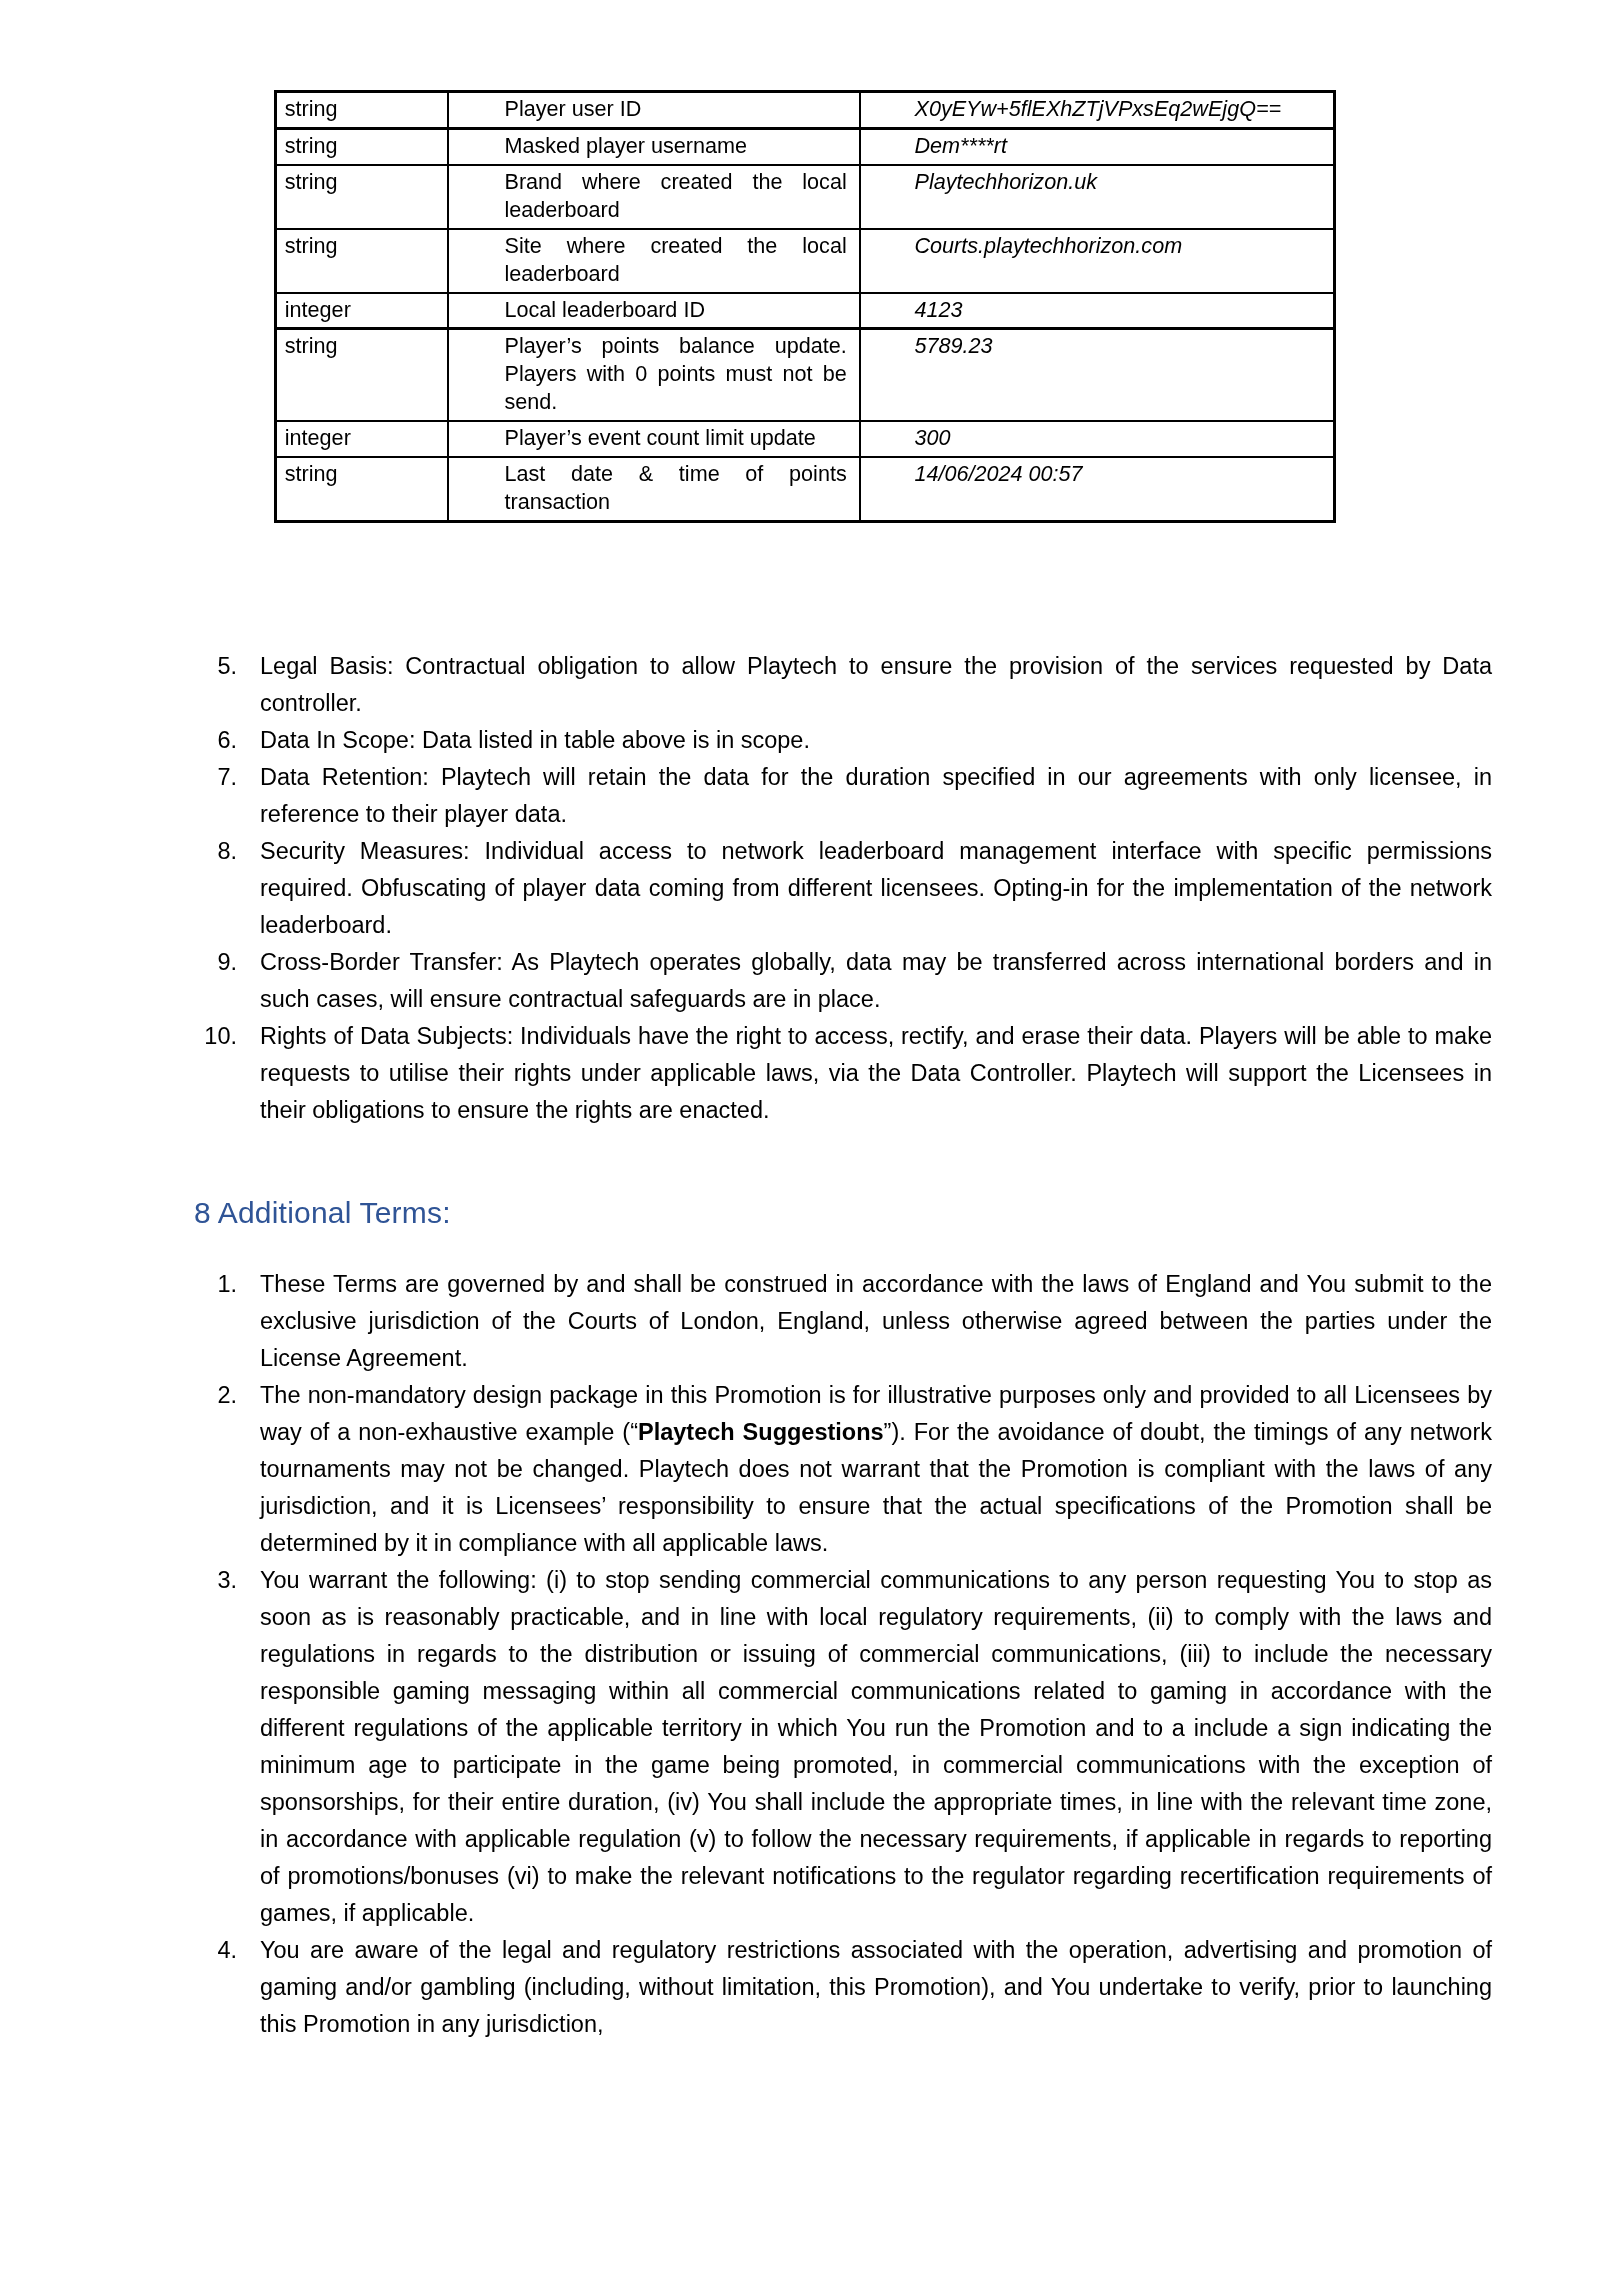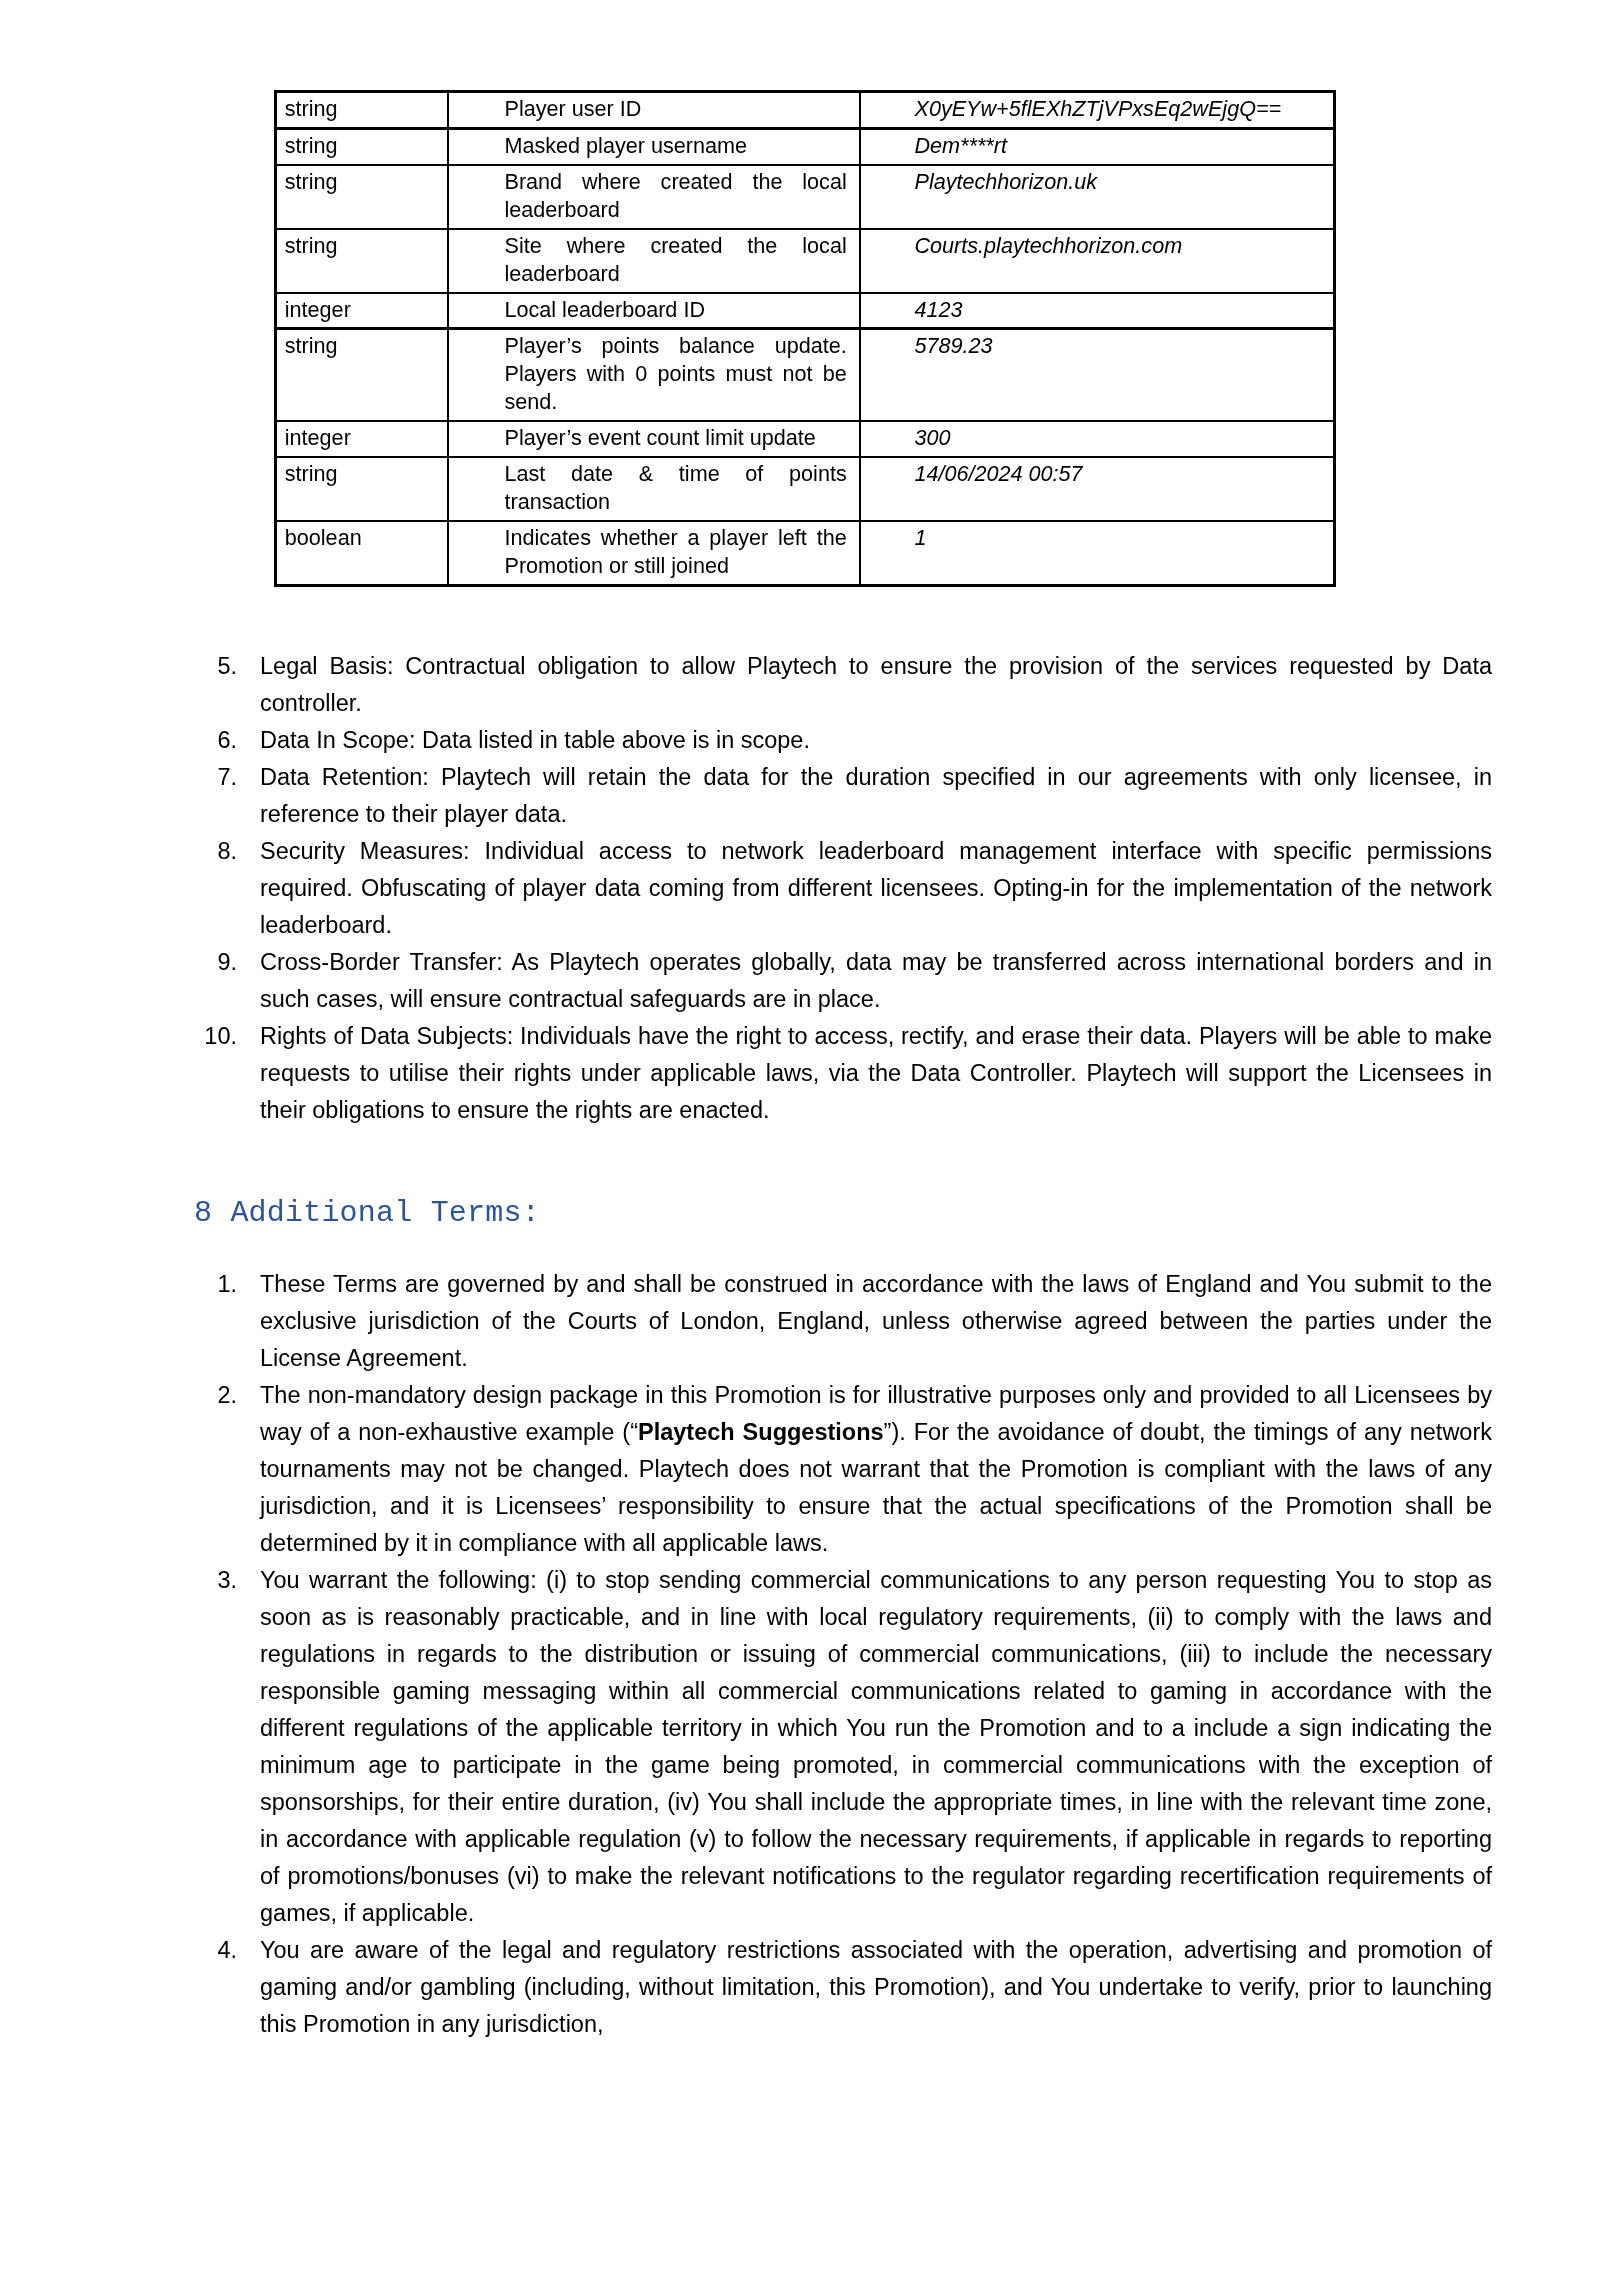--- a/index.html
+++ b/index.html
@@ -42,21 +42,20 @@
   .list-item{display:flex;}
   .list-item .num{flex:none;width:41px;text-align:right;}
   .list-item .txt{flex:1;margin-left:23px;text-align:justify;}
   
   .section-heading{
     position:absolute;left:194px;top:1196px;
     margin:0;
     font-size:30px;font-weight:400;
     color:#2F5496;
     letter-spacing:0.2px;
-    font-family:Liberation Mono, monospace;
   }
 </style>
 </head>
 <body>
 
 <div class="page">
 
   <table class="data-table">
     <colgroup>
         <col class="col-type">
@@ -96,25 +95,20 @@
       </tr>
       <tr>
         <td class="c-type">integer</td>
         <td class="c-desc">Player’s event count limit update</td>
         <td class="c-val">300</td>
       </tr>
       <tr>
         <td class="c-type">string</td>
         <td class="c-desc">Last date &amp; time of points transaction</td>
         <td class="c-val">14/06/2024 00:57</td>
-      </tr>
-      <tr>
-        <td class="c-type">boolean</td>
-        <td class="c-desc">Indicates whether a player left the Promotion or still joined</td>
-        <td class="c-val">1</td>
       </tr>
     </tbody>
   </table>
 
   <ol class="num-list privacy">
     <li class="list-item">
       <span class="num">5.</span>
       <span class="txt">Legal Basis: Contractual obligation to allow Playtech to ensure the provision of the services requested by Data controller.</span>
     </li>
     <li class="list-item">

